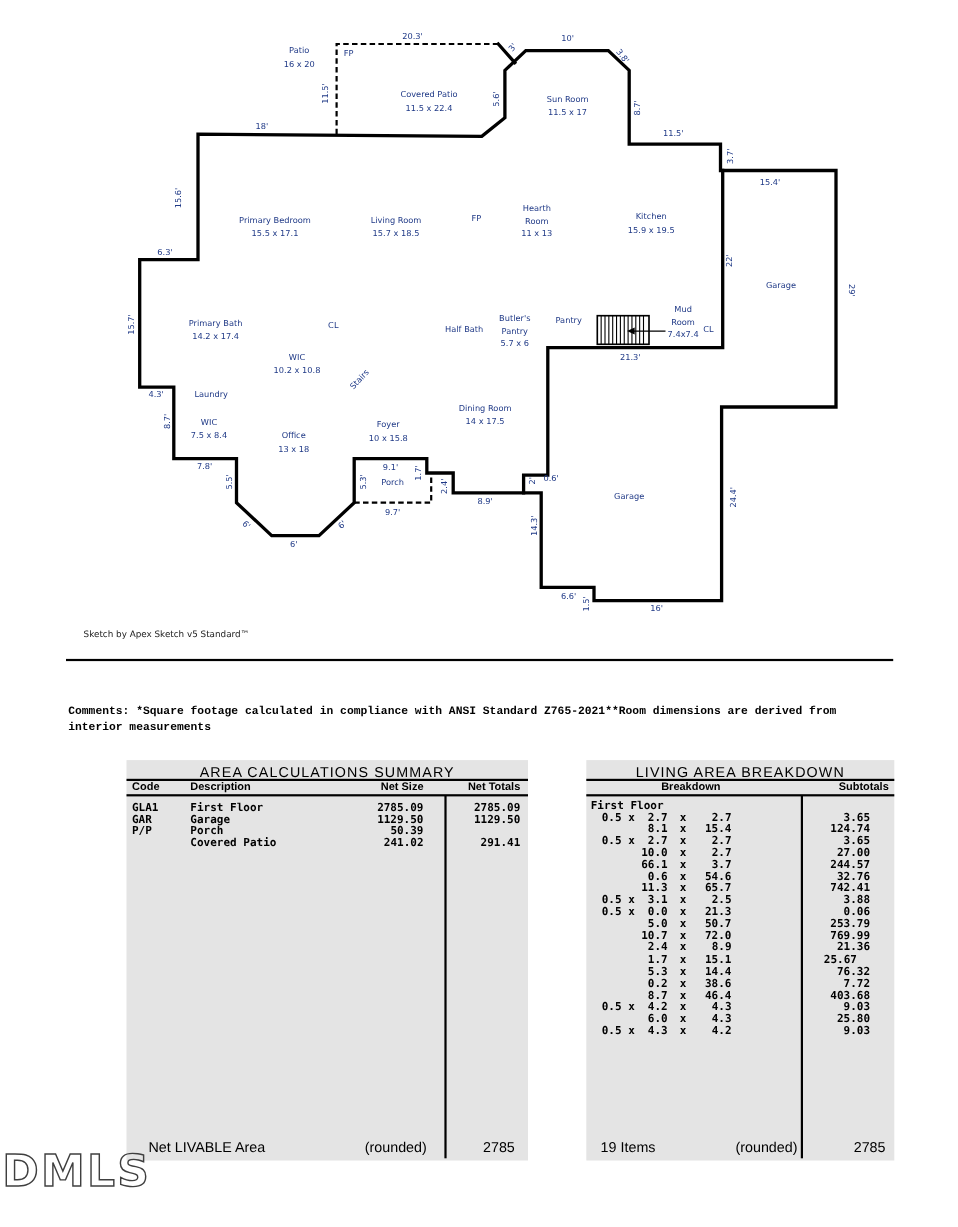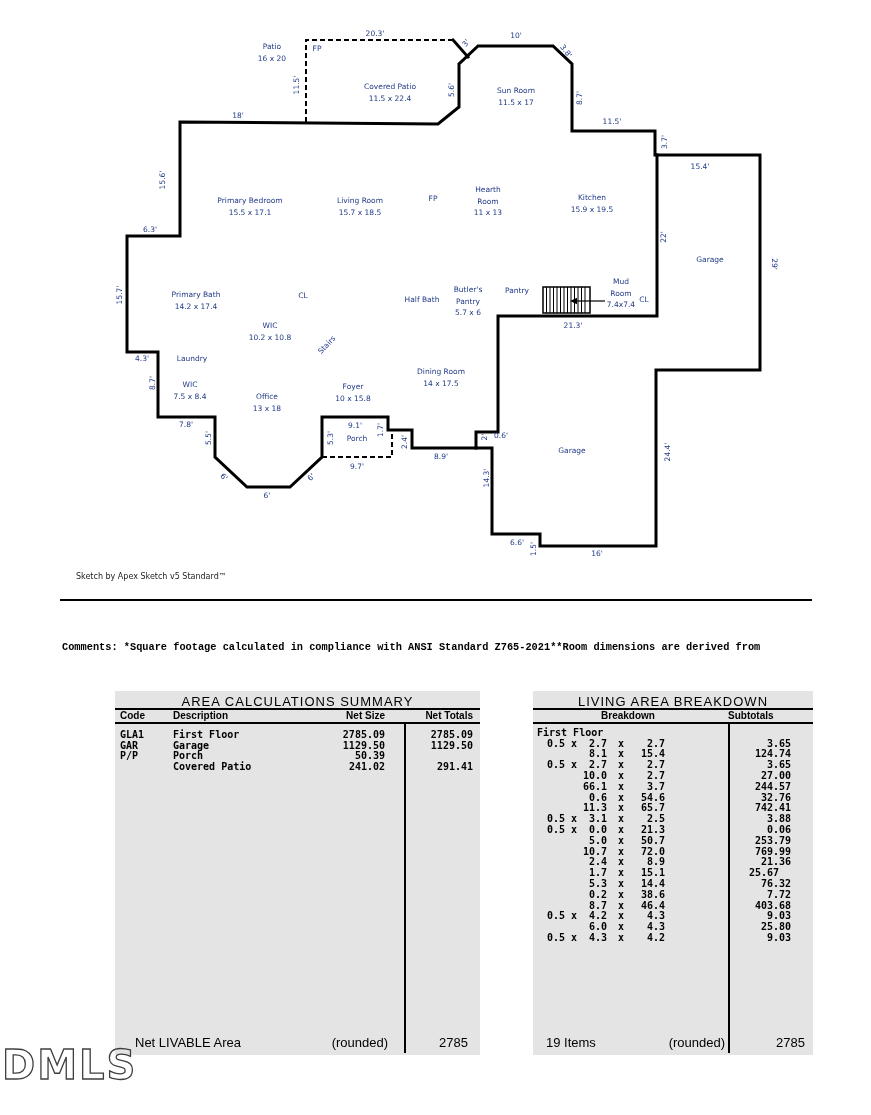--- a/index.html
+++ b/index.html
@@ -290,20 +290,21 @@
         <div class="dlabel" style="left: 597px; top: 553px; transform: translate(-50%, -50%);">
           <div>16'</div>
         </div>
       </div>
     <div id="attribution">Sketch by Apex Sketch v5 Standard™</div>
   </div>
 
   <div id="rule"></div>
   <div id="comments">
     <div>Comments:  *Square footage calculated in compliance with ANSI Standard Z765-2021**Room dimensions are derived from</div>
+    <div>interior measurements</div>
   </div>
 
   <div class="panel" id="summary-panel">
     <div class="ptitle">AREA  CALCULATIONS  SUMMARY</div>
     <div class="hline h1"></div>
     <span class="phead" style="left:5px">Code</span>
     <span class="phead" style="left:58px">Description</span>
     <span class="phead r" style="left:200px;width:70px">Net Size</span>
     <span class="phead r" style="left:280px;width:78px">Net Totals</span>
     <div class="hline h2"></div>
@@ -338,21 +339,21 @@
       <span style="left:20px">Net LIVABLE Area</span>
       <span style="right:92px">(rounded)</span>
       <span style="right:12px">2785</span>
     </div>
   </div>
 
   <div class="panel" id="breakdown-panel">
     <div class="ptitle">LIVING  AREA  BREAKDOWN</div>
     <div class="hline h1"></div>
     <span class="phead" style="left:40px;width:110px;text-align:center">Breakdown</span>
-    <span class="phead" style="left:195px;width:80px;text-align:left">Subtotals</span>
+    <span class="phead" style="left:195px;width:80px;text-align:right">Subtotals</span>
     <div class="hline h2"></div>
     <div class="vdiv" style="left:195px"></div>
     <div class="trow mono" style="top:37px">
       <span style="left:4px">First Floor</span>
     </div>
     <div id="breakdown-rows">
         <div class="trow mono" style="top: 47.5px;">
           <span style="left:14px;width:40px">0.5 x</span>
           <span class="r" style="left:40px;width:34px">2.7</span>
           <span style="left:80px;width:16px;text-align:center">x</span>

